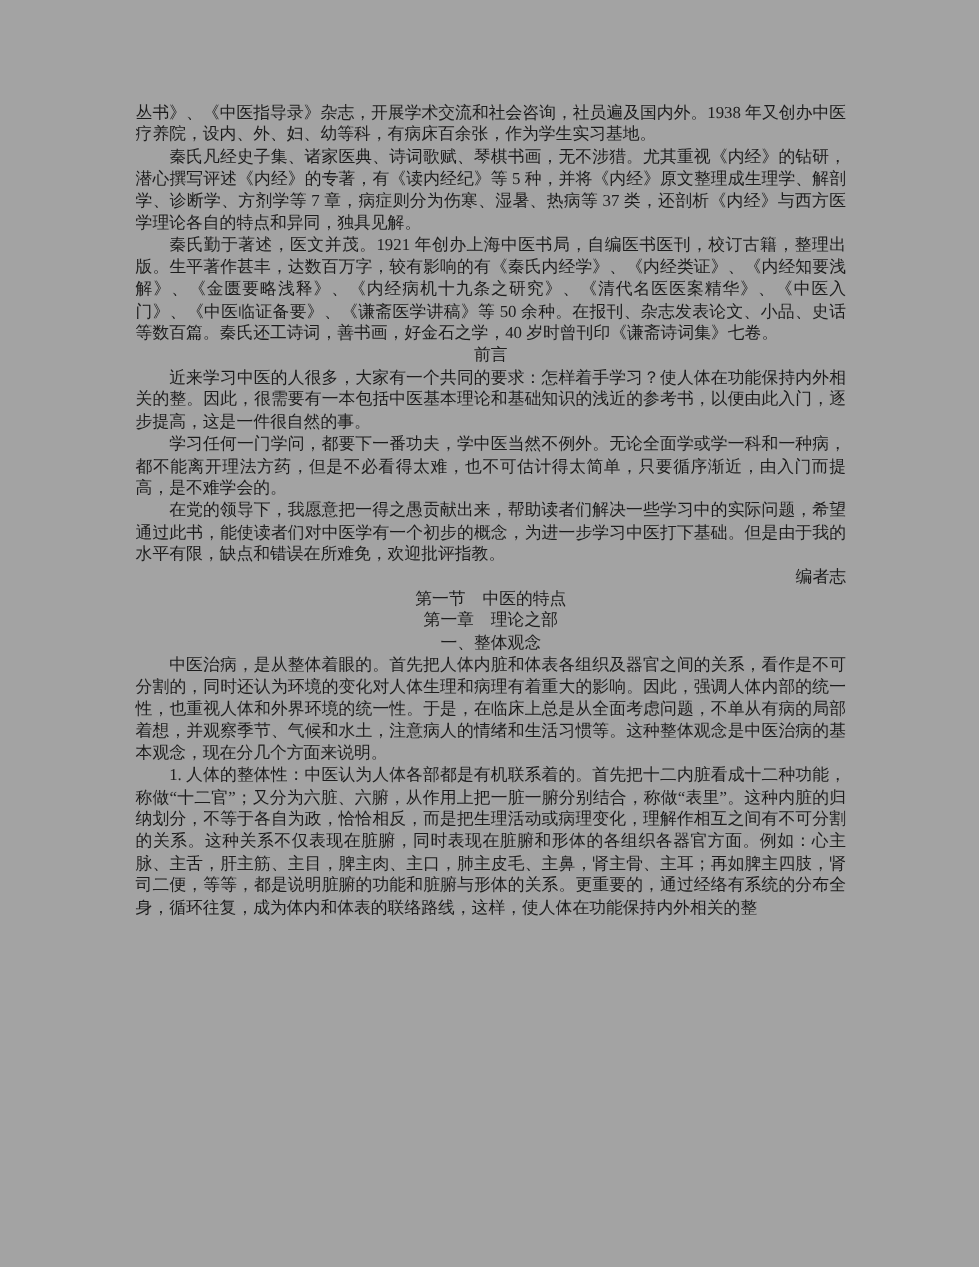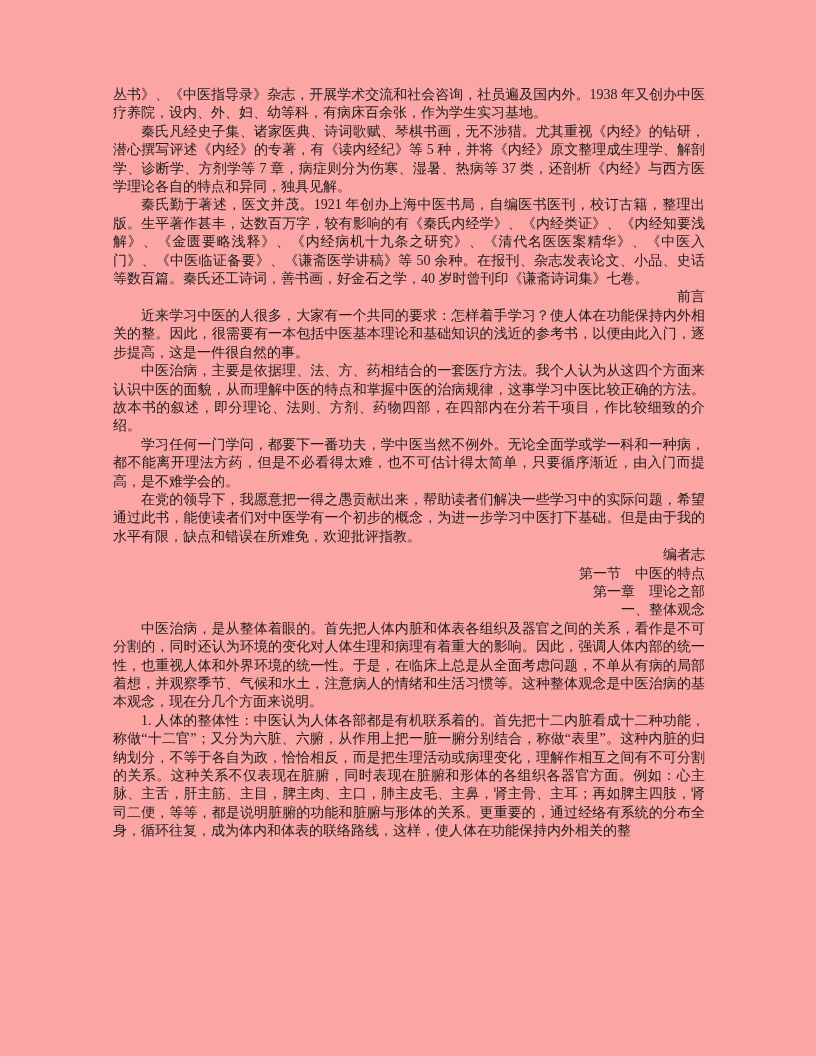--- a/index.html
+++ b/index.html
@@ -20,34 +20,33 @@
     font-size: 14px;
     line-height: 18.4px;
     text-align: justify;
   }
   .content p {
     margin: 0;
     padding: 0;
   }
   p.para-indent { text-indent: 2em; }
   p.para-flush  { text-indent: 0; }
-  p.heading     { text-align: right; text-indent: 0; }
+  p.heading     { text-align: center; text-indent: 0; }
   p.signature   { text-align: right; text-indent: 77px; }
 </style>
 </head>
 <body>
 
-<div class="page" style="background: #fca5a5;">
+<div class="page" style="background: #a3a3a3;">
   <div class="content" style="color: rgb(28, 28, 28);">
       <p class="para-flush">丛书》、《中医指导录》杂志，开展学术交流和社会咨询，社员遍及国内外。1938 年又创办中医疗养院，设内、外、妇、幼等科，有病床百余张，作为学生实习基地。</p>
       <p class="para-indent">秦氏凡经史子集、诸家医典、诗词歌赋、琴棋书画，无不涉猎。尤其重视《内经》的钻研，潜心撰写评述《内经》的专著，有《读内经纪》等 5 种，并将《内经》原文整理成生理学、解剖学、诊断学、方剂学等 7 章，病症则分为伤寒、湿暑、热病等 37 类，还剖析《内经》与西方医学理论各自的特点和异同，独具见解。</p>
       <p class="para-indent">秦氏勤于著述，医文并茂。1921 年创办上海中医书局，自编医书医刊，校订古籍，整理出版。生平著作甚丰，达数百万字，较有影响的有《秦氏内经学》、《内经类证》、《内经知要浅解》、《金匮要略浅释》、《内经病机十九条之研究》、《清代名医医案精华》、《中医入门》、《中医临证备要》、《谦斋医学讲稿》等 50 余种。在报刊、杂志发表论文、小品、史话等数百篇。秦氏还工诗词，善书画，好金石之学，40 岁时曾刊印《谦斋诗词集》七卷。</p>
       <p class="heading">前言</p>
       <p class="para-indent">近来学习中医的人很多，大家有一个共同的要求：怎样着手学习？使人体在功能保持内外相关的整。因此，很需要有一本包括中医基本理论和基础知识的浅近的参考书，以便由此入门，逐步提高，这是一件很自然的事。</p>
-      <p class="para-indent">中医治病，主要是依据理、法、方、药相结合的一套医疗方法。我个人认为从这四个方面来认识中医的面貌，从而理解中医的特点和掌握中医的治病规律，这事学习中医比较正确的方法。故本书的叙述，即分理论、法则、方剂、药物四部，在四部内在分若干项目，作比较细致的介绍。</p>
       <p class="para-indent">学习任何一门学问，都要下一番功夫，学中医当然不例外。无论全面学或学一科和一种病，都不能离开理法方药，但是不必看得太难，也不可估计得太简单，只要循序渐近，由入门而提高，是不难学会的。</p>
       <p class="para-indent">在党的领导下，我愿意把一得之愚贡献出来，帮助读者们解决一些学习中的实际问题，希望通过此书，能使读者们对中医学有一个初步的概念，为进一步学习中医打下基础。但是由于我的水平有限，缺点和错误在所难免，欢迎批评指教。</p>
       <p class="signature">编者志</p>
       <p class="heading">第一节　中医的特点</p>
       <p class="heading">第一章　理论之部</p>
       <p class="heading">一、整体观念</p>
       <p class="para-indent">中医治病，是从整体着眼的。首先把人体内脏和体表各组织及器官之间的关系，看作是不可分割的，同时还认为环境的变化对人体生理和病理有着重大的影响。因此，强调人体内部的统一性，也重视人体和外界环境的统一性。于是，在临床上总是从全面考虑问题，不单从有病的局部着想，并观察季节、气候和水土，注意病人的情绪和生活习惯等。这种整体观念是中医治病的基本观念，现在分几个方面来说明。</p>
       <p class="para-indent">1. 人体的整体性：中医认为人体各部都是有机联系着的。首先把十二内脏看成十二种功能，称做“十二官”；又分为六脏、六腑，从作用上把一脏一腑分别结合，称做“表里”。这种内脏的归纳划分，不等于各自为政，恰恰相反，而是把生理活动或病理变化，理解作相互之间有不可分割的关系。这种关系不仅表现在脏腑，同时表现在脏腑和形体的各组织各器官方面。例如：心主脉、主舌，肝主筋、主目，脾主肉、主口，肺主皮毛、主鼻，肾主骨、主耳；再如脾主四肢，肾司二便，等等，都是说明脏腑的功能和脏腑与形体的关系。更重要的，通过经络有系统的分布全身，循环往复，成为体内和体表的联络路线，这样，使人体在功能保持内外相关的整</p>
     </div>
 </div>

